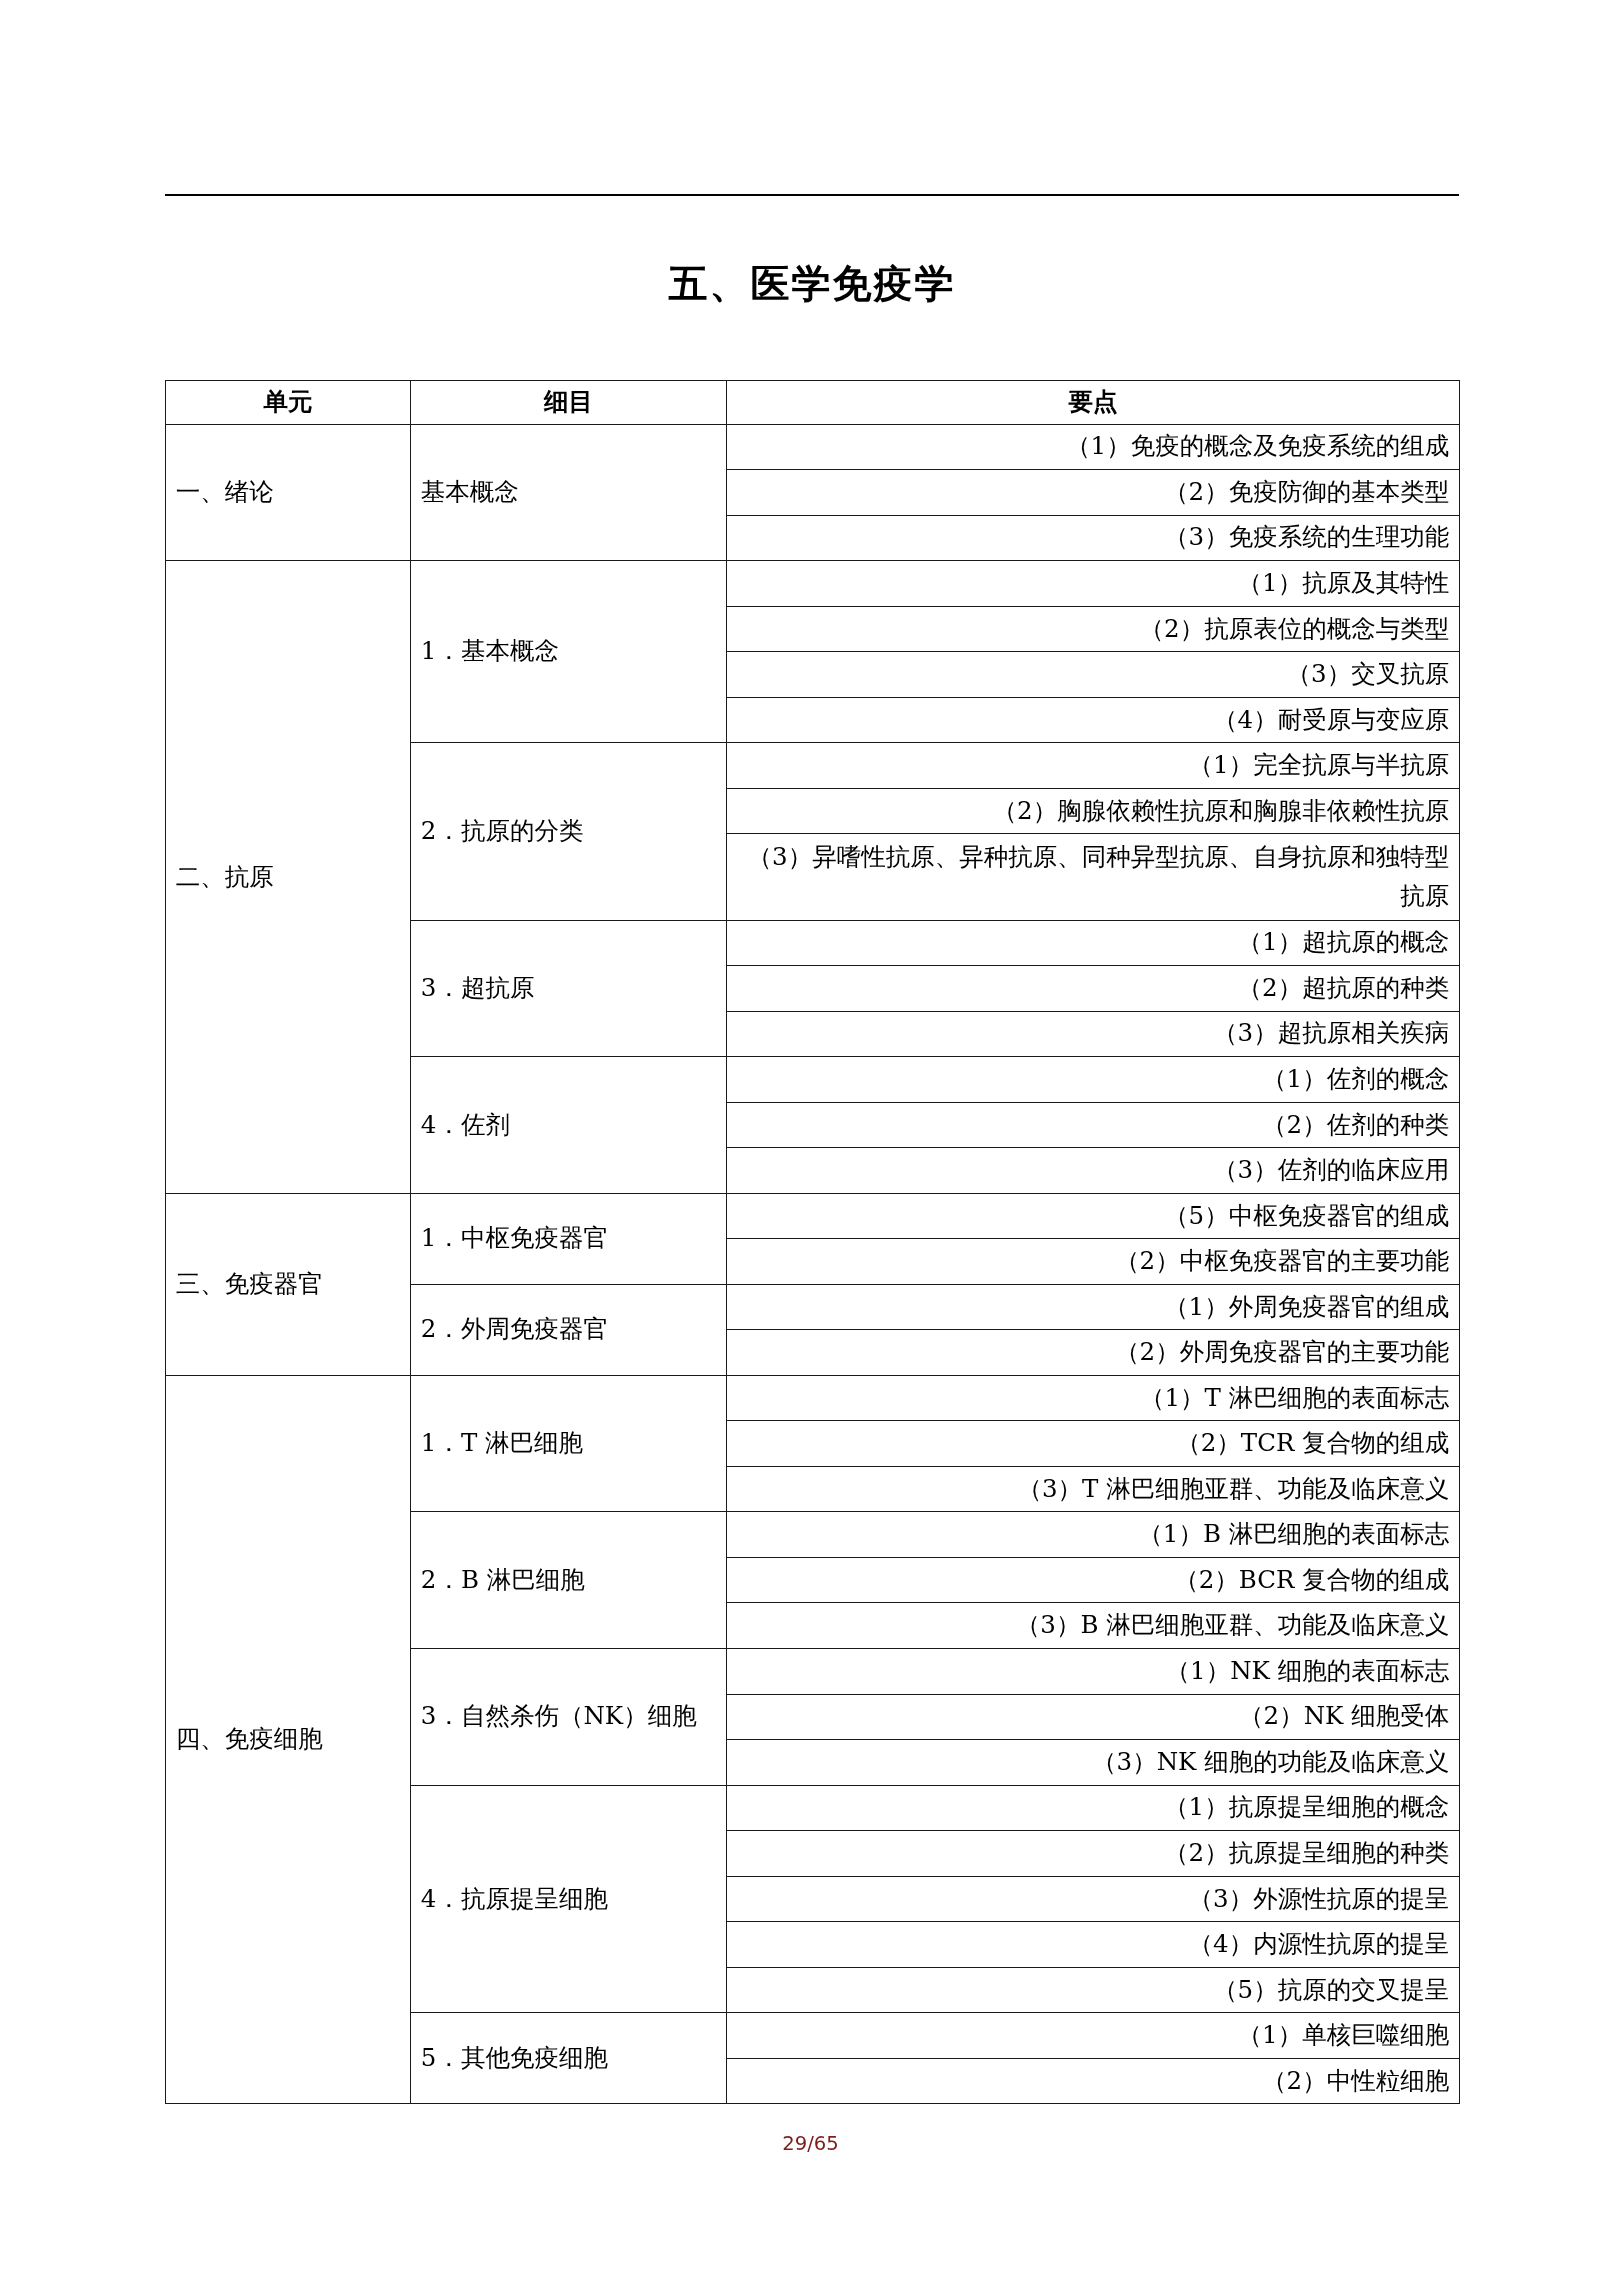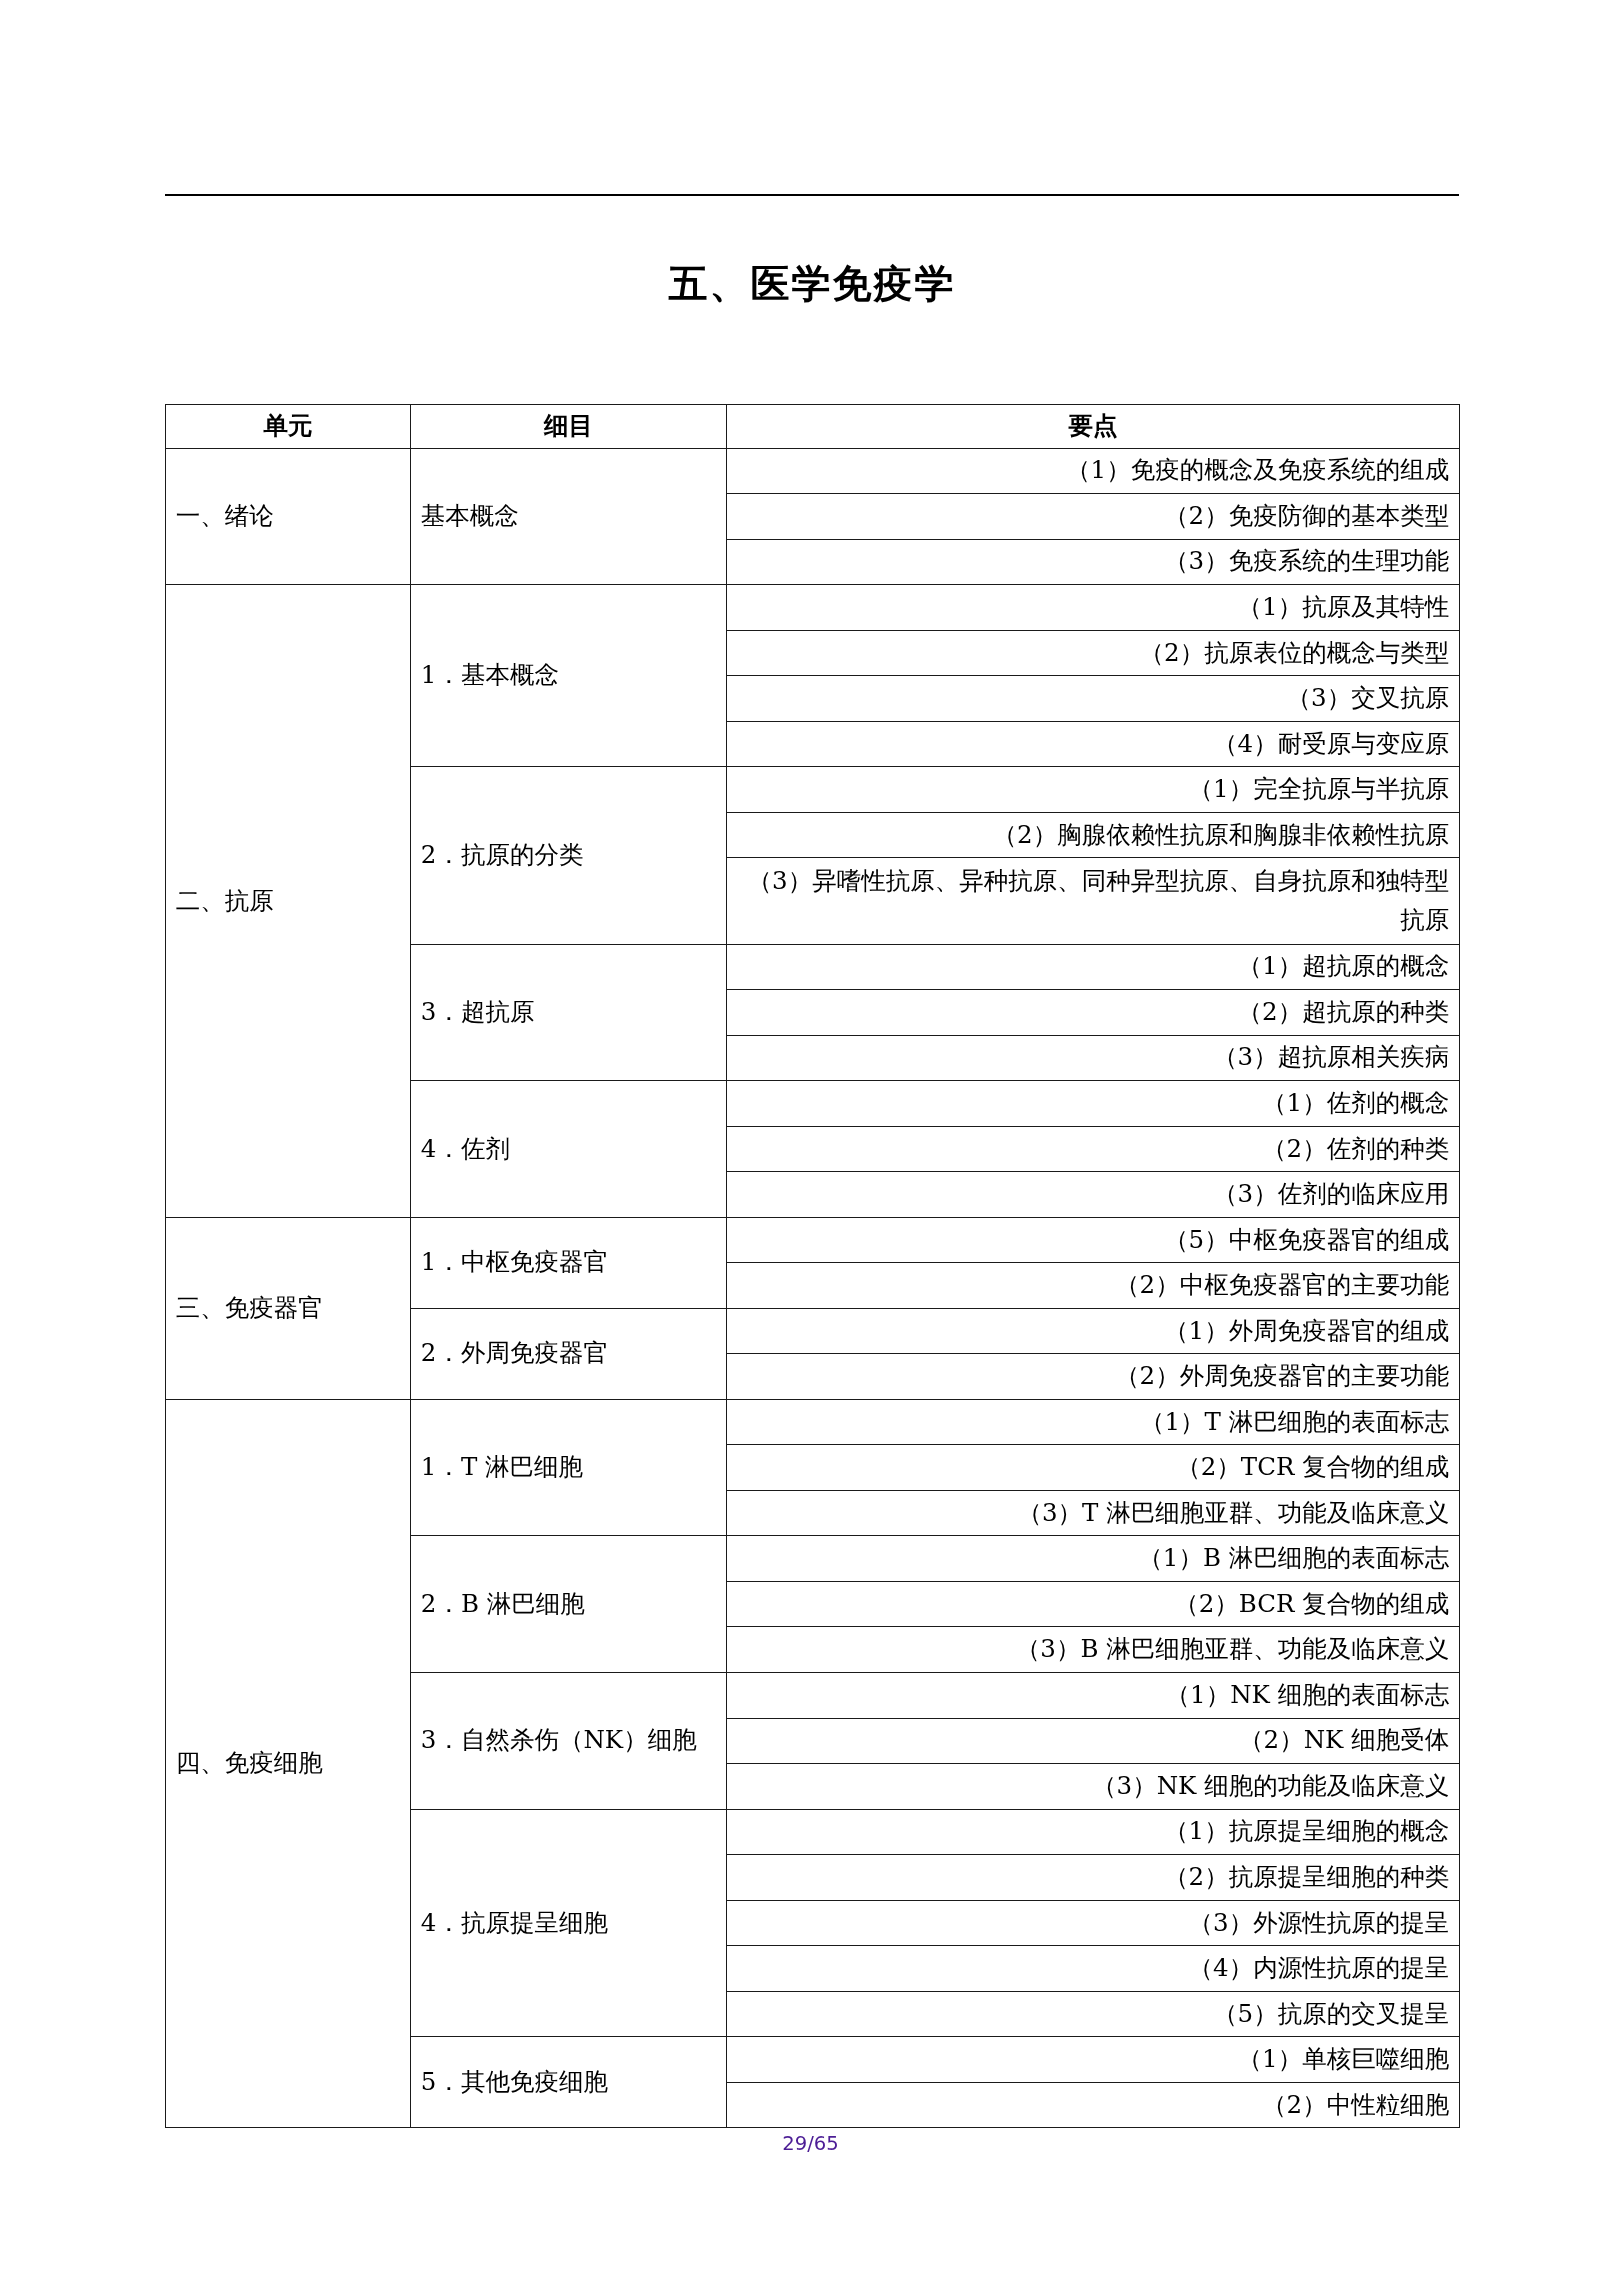--- a/index.html
+++ b/index.html
@@ -41,21 +41,21 @@
     text-align: center;
     font-size: 39px;
     font-weight: bold;
     letter-spacing: 2px;
     font-family: "DejaVu Sans", "Liberation Sans", sans-serif;
   }
 
   .table-wrap {
     position: absolute;
     left: 165px;
-    top: 404px;
+    top: 380px;
     width: 1294px;
   }
 
   table.syllabus {
     border-collapse: collapse;
     width: 1294px;
     table-layout: fixed;
     font-size: 24.5px;
     line-height: 1.5;
   }
@@ -102,21 +102,21 @@
     line-height: 1.58;
   }
 
   .footer {
     position: absolute;
     left: 0;
     top: 2132px;
     width: 1621px;
     text-align: center;
     font-size: 19.6px;
-    color: #4c1d95;
+    color: #7f1d1d;
     font-family: "DejaVu Sans", "Liberation Sans", sans-serif;
   }
 </style>
 </head>
 <body>
 
 <div class="page">
 
   <div class="header-rule"></div>
 

